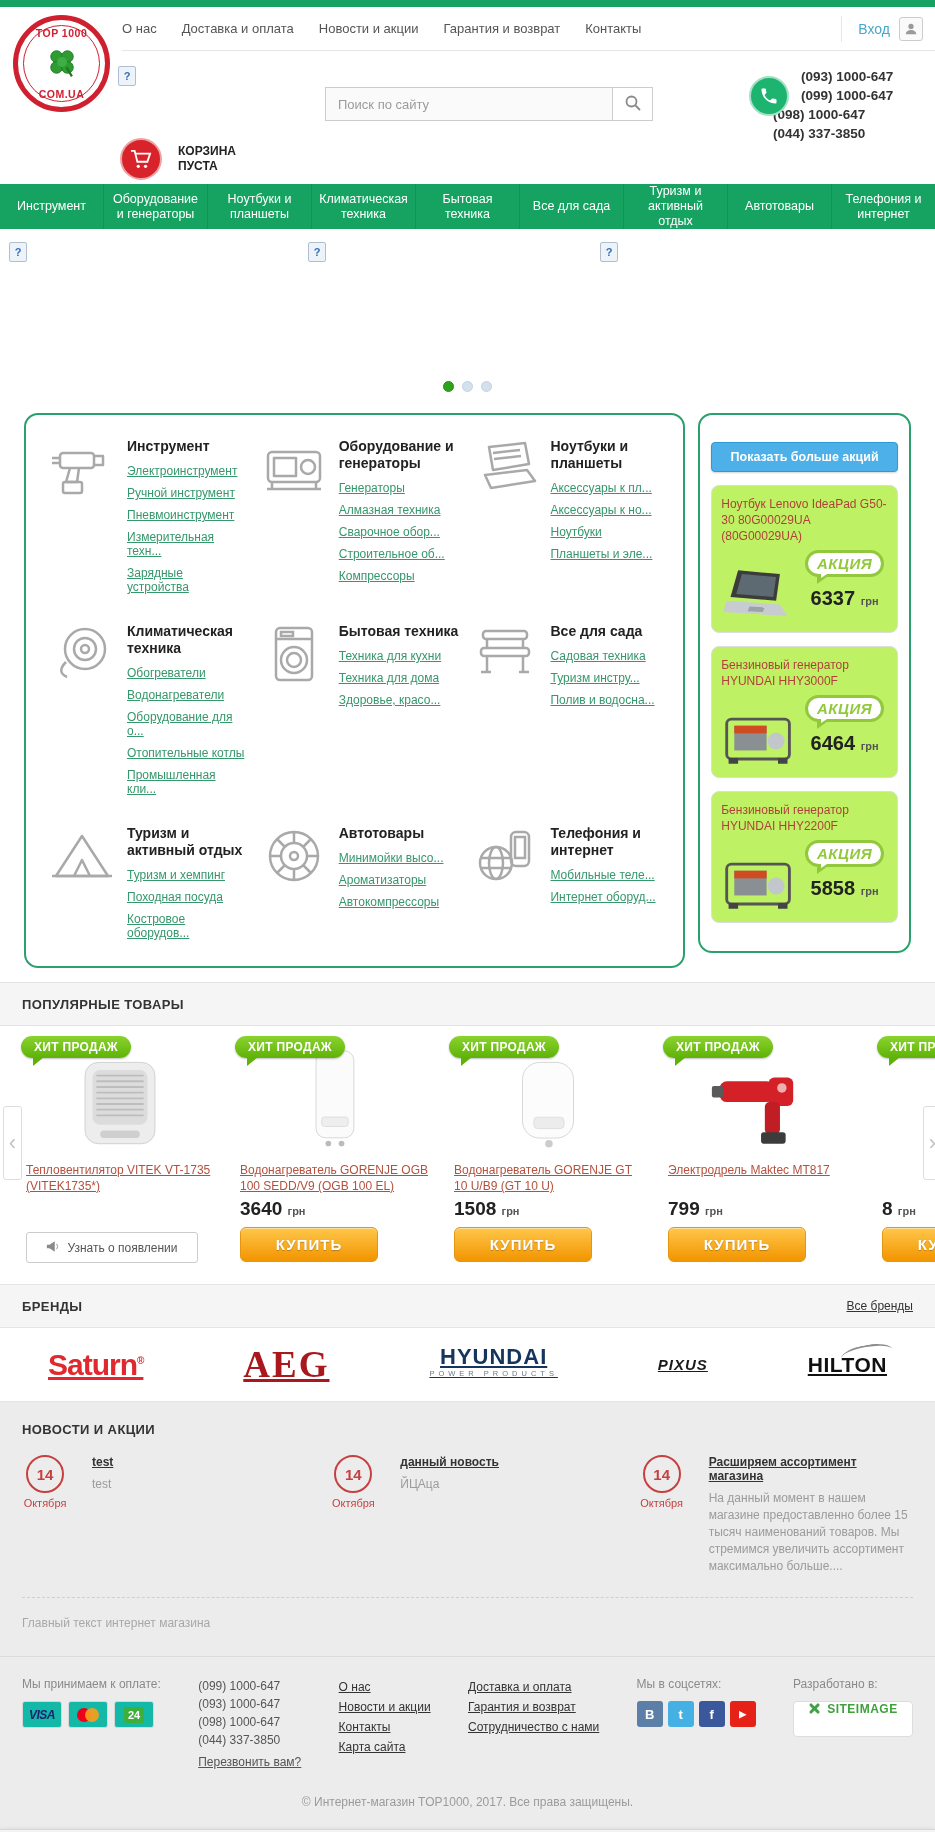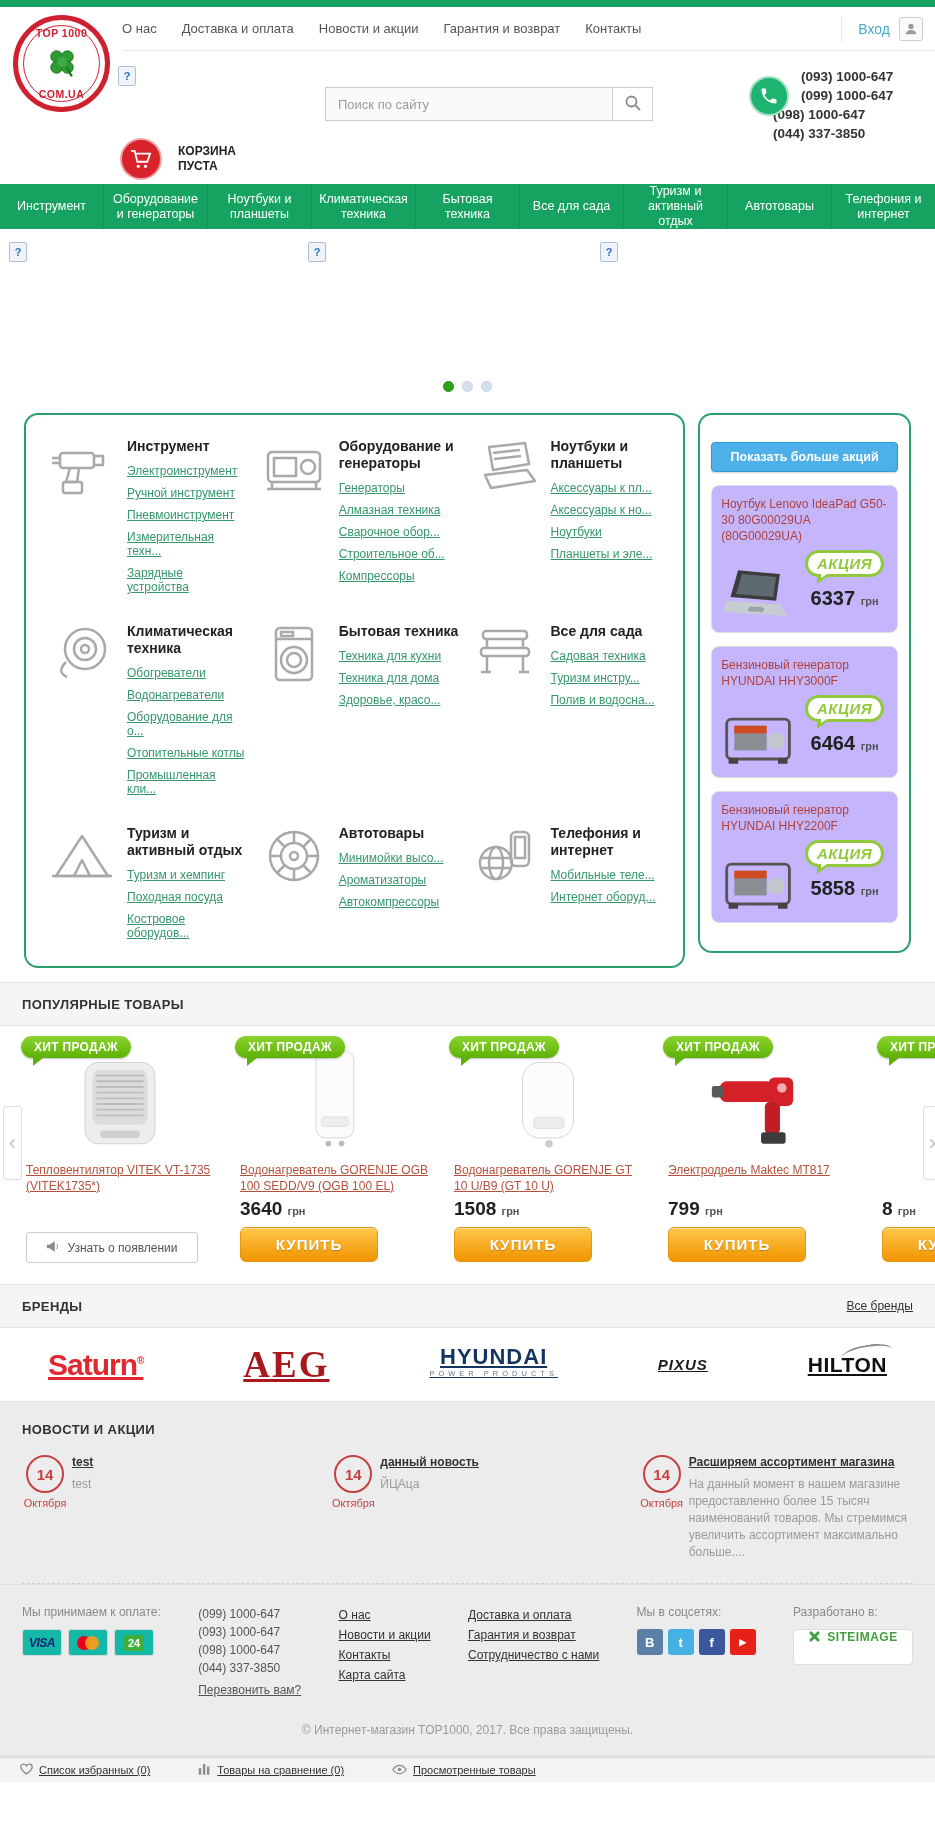--- a/index.html
+++ b/index.html
@@ -54,21 +54,21 @@
   .catpanel{width:662px;border:2px solid #2aa06c;border-radius:14px;padding:22px 8px 18px 24px;display:grid;grid-template-columns:1fr 1fr 1fr;row-gap:20px;column-gap:10px;min-height:450px}
   .cat{display:flex}
   .cat .ic{width:64px;height:64px;margin-right:13px;flex:none}
   .cat .ic svg{width:64px;height:64px}
   .cat .cb{flex:1;padding-right:4px}
   .cat h3{margin:1px 0 9px;font-size:14px;color:#222;line-height:17px}
   .cat a{display:block;font-size:12px;color:#35976b;margin-bottom:8px;text-decoration:underline}
 
   .promo{width:213px;margin-left:13px;border:2px solid #2aa06c;border-radius:14px;padding:27px 11px;min-height:540px}
   .morebtn{display:block;width:100%;height:30px;background:var(--promo-blue);border:1px solid #2f98d6;border-radius:4px;color:#fff;font-weight:bold;font-size:12.5px;box-shadow:0 1px 2px rgba(0,0,0,.18)}
-  .pcard{border:1px solid #ddd;border-radius:8px;padding:10px 9px;margin-top:13px;background:#c4b5fd}
+  .pcard{border:1px solid #ddd;border-radius:8px;padding:10px 9px;margin-top:13px;background:#bef264}
   .pcard .nm{font-size:12px;color:#b0413a;line-height:16px;display:block;text-decoration:none;min-height:32px}
   .pcard .row{display:flex;margin-top:6px;align-items:flex-start}
   .pimg{width:76px;height:54px;flex:none;margin-top:18px}
   .pimg svg{width:100%;height:100%}
   .pr{margin-left:4px;text-align:center;flex:1}
   .akc{position:relative;display:inline-block;border:3px solid #92c83e;border-radius:16px;padding:2px 9px;color:#92c83e;font-weight:bold;font-style:italic;font-size:15px;background:#fff;letter-spacing:.5px}
   .akc:before{content:"";position:absolute;left:9px;bottom:-10px;width:0;height:0;border-style:solid;border-width:10px 14px 0 0;border-color:#92c83e transparent transparent transparent}
   .akc:after{content:"";position:absolute;left:13px;bottom:-4px;width:0;height:0;border-style:solid;border-width:6px 9px 0 0;border-color:#fff transparent transparent transparent}
   .price{margin-top:10px;font-size:20px;font-weight:bold;color:#222}
   .price span{font-size:11px;font-weight:bold;color:#555}
@@ -106,21 +106,21 @@
   .b-hilton:after{content:"";position:absolute;right:-6px;top:-8px;width:52px;height:16px;border-top:2px solid #8d8d8d;border-radius:50%;transform:rotate(-10deg)}
 
   
   .news{background:#ececec;padding:20px 22px 0}
   .news h2{font-size:13px;margin:0 0 18px;color:#333;letter-spacing:.4px}
   .newsgrid{display:grid;grid-template-columns:1fr 1fr 1fr;column-gap:34px}
   .nitem{display:flex}
   .ndate{width:46px;flex:none;text-align:center}
   .ndate .circ{width:38px;height:38px;margin:0 auto;border:2px solid var(--date-red);border-radius:50%;color:var(--date-red);font-size:15px;font-weight:bold;display:flex;align-items:center;justify-content:center}
   .ndate .mon{font-size:11px;color:var(--date-red);margin-top:4px}
-  .nbody{margin-left:4px}
+  .nbody{margin-left:24px}
   .nbody a{font-size:12px;font-weight:bold;color:#333;text-decoration:underline;display:block;margin-bottom:7px}
   .nbody p{margin:0;font-size:12px;color:#9b9b9b;line-height:17px}
   .dashed{border-top:1px dashed #cfcfcf;margin-top:22px}
   .seotext{font-size:12px;color:#a8a8a8;padding:18px 0 26px}
 
   
   .footer{background:#ececec;border-top:1px solid #dcdcdc;padding:20px 22px 0;display:flex;justify-content:space-between}
   .fl{font-size:12px;color:#8a8a8a;margin-bottom:10px}
   .pays{display:flex;gap:6px}
   .pay{width:40px;height:27px;background:#14b8a6;border:1px solid #d7d7d7;border-radius:3px;display:flex;align-items:center;justify-content:center}
@@ -539,20 +539,21 @@
           <div class="circ">14</div>
           <div class="mon">Октября</div>
         </div>
         <div class="nbody">
           <a href="#">Расширяем ассортимент магазина</a>
           <p>На данный момент в нашем магазине предоставленно более 15 тысяч наименований товаров. Мы стремимся увеличить ассортимент максимально больше....</p>
         </div>
       </div>
     </div>
   <div class="dashed"></div>
+  <div class="seotext">Главный текст интернет магазина</div>
 </section>
 
 <footer class="footer">
   <div class="fcol">
     <div class="fl">Мы принимаем к оплате:</div>
     <div class="pays" id="pays">
         <span class="pay visa">
           <span>VISA</span>
         </span>
         <span class="pay mastercard">

